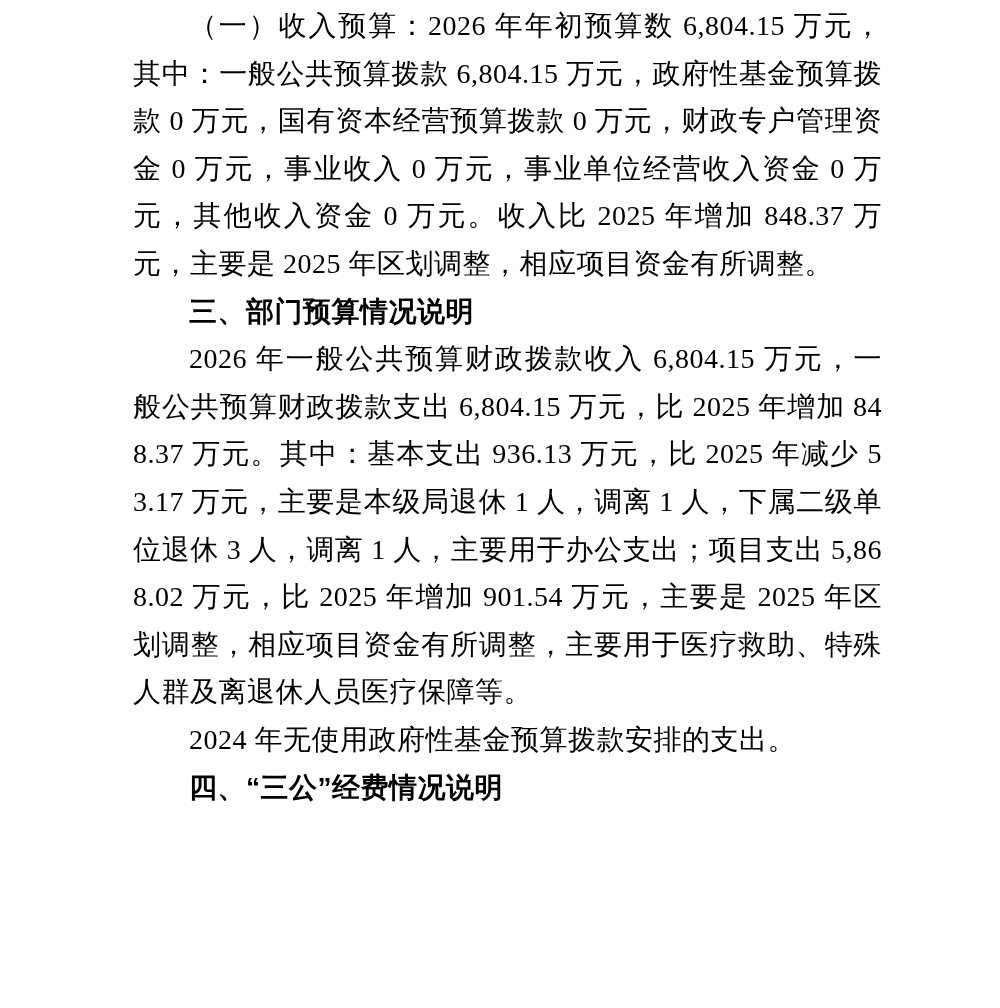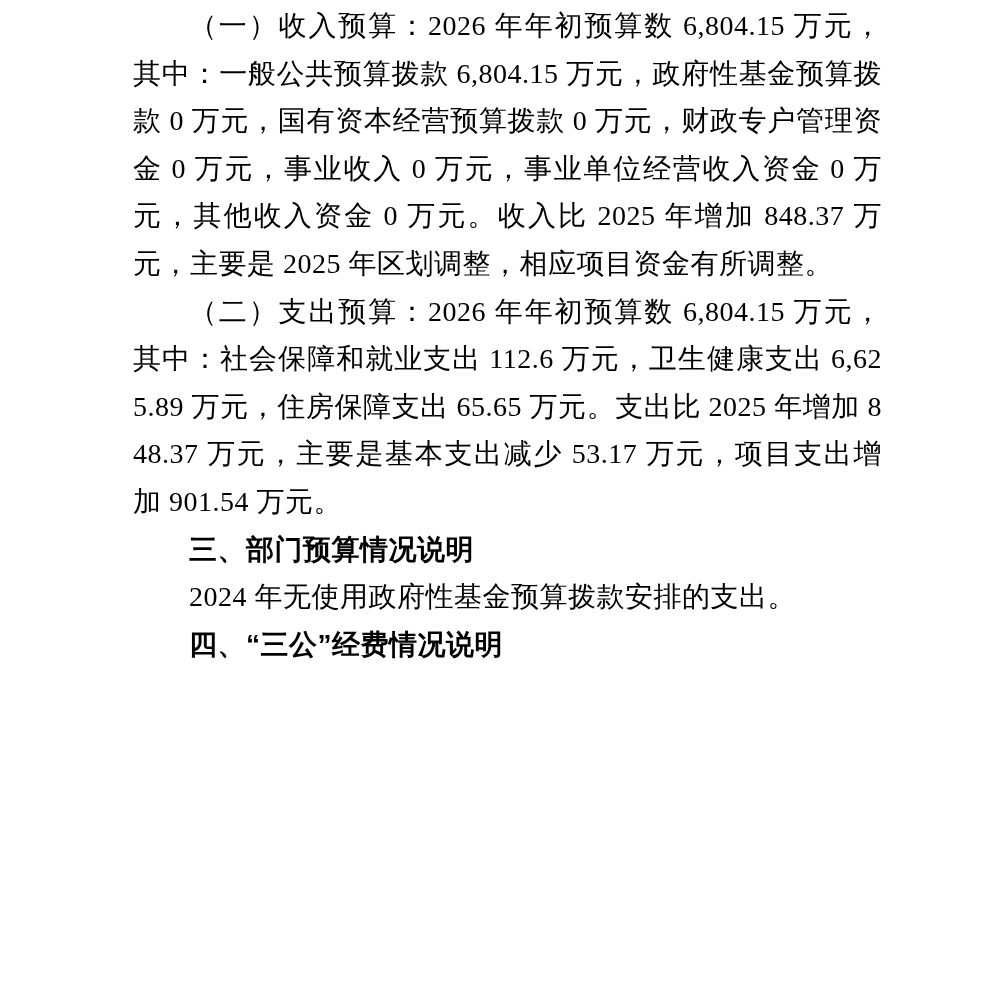--- a/index.html
+++ b/index.html
@@ -40,21 +40,21 @@
     letter-spacing: 0.5px;
     color: #000000;
   }
 </style>
 </head>
 <body>
 
 <div class="page">
   <p class="doc-paragraph">（一）收入预算：2026 年年初预算数 6,804.15 万元，其中：一般公共预算拨款 6,804.15 万元，政府性基金预算拨款 0 万元，国有资本经营预算拨款 0 万元，财政专户管理资金 0 万元，事业收入 0 万元，事业单位经营收入资金 0 万元，其他收入资金 0 万元。收入比 2025 年增加 848.37 万元，主要是 2025 年区划调整，相应项目资金有所调整。</p>
 
-  <p class="doc-paragraph">（二）支出预算：2026 年年初预算数 6,804.15 万元，其中：社会保障和就业支出 112.6 万元，卫生健康支出 6,625.89 万元，住房保障支出 65.65 万元。支出比 2025 年增加 848.37 万元，主要是基本支出减少 53.17 万元，项目支出增加 901.54 万元。</p>
 
   <h3 class="doc-heading">三、部门预算情况说明</h3>
 
+  <p class="doc-paragraph">2026 年一般公共预算财政拨款收入 6,804.15 万元，一般公共预算财政拨款支出 6,804.15 万元，比 2025 年增加 848.37 万元。其中：基本支出 936.13 万元，比 2025 年减少 53.17 万元，主要是本级局退休 1 人，调离 1 人，下属二级单位退休 3 人，调离 1 人，主要用于办公支出；项目支出 5,868.02 万元，比 2025 年增加 901.54 万元，主要是 2025 年区划调整，相应项目资金有所调整，主要用于医疗救助、特殊人群及离退休人员医疗保障等。</p>
 
   <p class="doc-paragraph">2024 年无使用政府性基金预算拨款安排的支出。</p>
 
   <h3 class="doc-heading">四、“三公”经费情况说明</h3>
 </div>
 
 </body></html>

